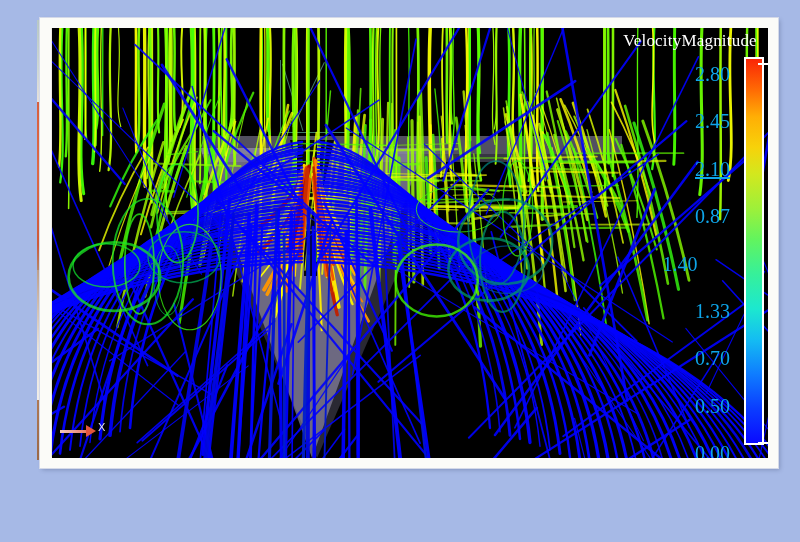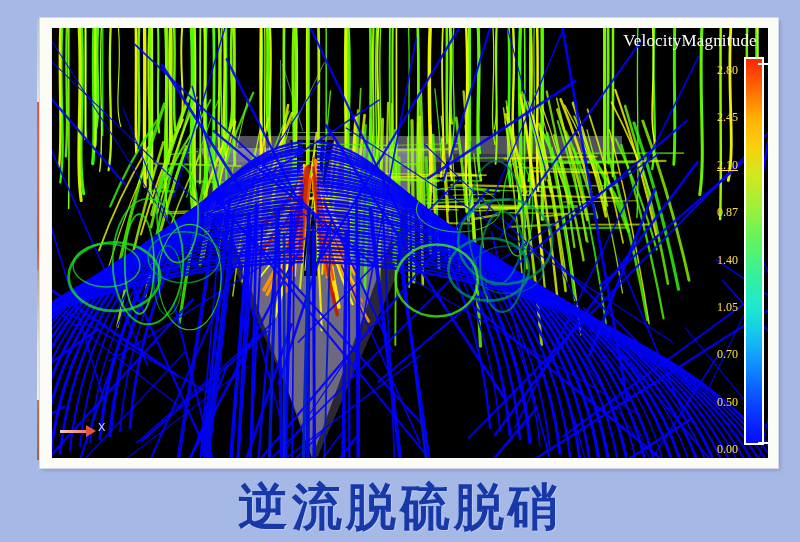--- a/index.html
+++ b/index.html
@@ -85,21 +85,21 @@
     border:2px solid #ffffff;
     box-sizing:border-box;
   }
   .cb-tickmark{position:absolute;left:70px;width:14px;height:2px;background:#fff;}
   #cb-top-tick{top:35px;}
   #cb-bot-tick{top:414px;}
 
   .cb-title{position:absolute;left:-118px;top:3px;width:240px;text-align:center;
     color:#fff;font-size:17px;letter-spacing:.2px;white-space:nowrap;}
   .cb-ticklabels{position:absolute;left:-50px;top:22px;width:100px;}
-  .cb-tl{position:absolute;right:0;width:100px;text-align:right;color:#fde047;font-size:12px;}
+  .cb-tl{position:absolute;right:8px;width:100px;text-align:right;color:#0ea5e9;font-size:20px;}
 
   
   #axis-indicator{position:absolute;left:8px;top:392px;width:48px;height:22px;}
   #axis-arrow-line{position:absolute;left:0;top:10px;width:30px;height:3px;
     background:linear-gradient(90deg,#f3c9c0,#e8705a);}
   #axis-arrow-head{position:absolute;left:26px;top:5px;width:0;height:0;
     border-top:6px solid transparent;border-bottom:6px solid transparent;
     border-left:10px solid #e2553c;}
   #axis-x-label{position:absolute;left:38px;top:1px;color:#e8e8e8;font-size:11px;
     font-family:"Liberation Sans",sans-serif;}
@@ -703,27 +703,26 @@
       <div id="axis-x-label">X</div>
     </div>
 
     <div id="colorbar-group">
       <div class="cb-title">VelocityMagnitude</div>
       <div class="cb-ticklabels" id="cb-ticklabels">
           <div class="cb-tl" style="top: 13px;">2.80</div>
           <div class="cb-tl" style="top: 60.375px;">2.45</div>
           <div class="cb-tl" style="top: 107.75px; text-decoration: underline;">2.10</div>
           <div class="cb-tl" style="top: 155.125px;">0.87</div>
-          <div class="cb-tl" style="top: 202.5px;">1.40</div>
-          <div class="cb-tl" style="top: 249.875px;">1.05</div>
+          <div class="cb-tl" style="top: 202.5px; text-align: center;">1.40</div>
+          <div class="cb-tl" style="top: 249.875px;">1.33</div>
           <div class="cb-tl" style="top: 297.25px; margin-left: 40px;">0.70</div>
           <div class="cb-tl" style="top: 344.625px;">0.50</div>
           <div class="cb-tl" style="top: 392px;">0.00</div>
         </div>
       <div id="cbar"></div>
       <div class="cb-tickmark" id="cb-top-tick"></div>
       <div class="cb-tickmark" id="cb-bot-tick"></div>
 
     </div>
   </div>
 
-  <div id="caption">逆流脱硫脱硝</div>
 </div>
 
 </body></html>

